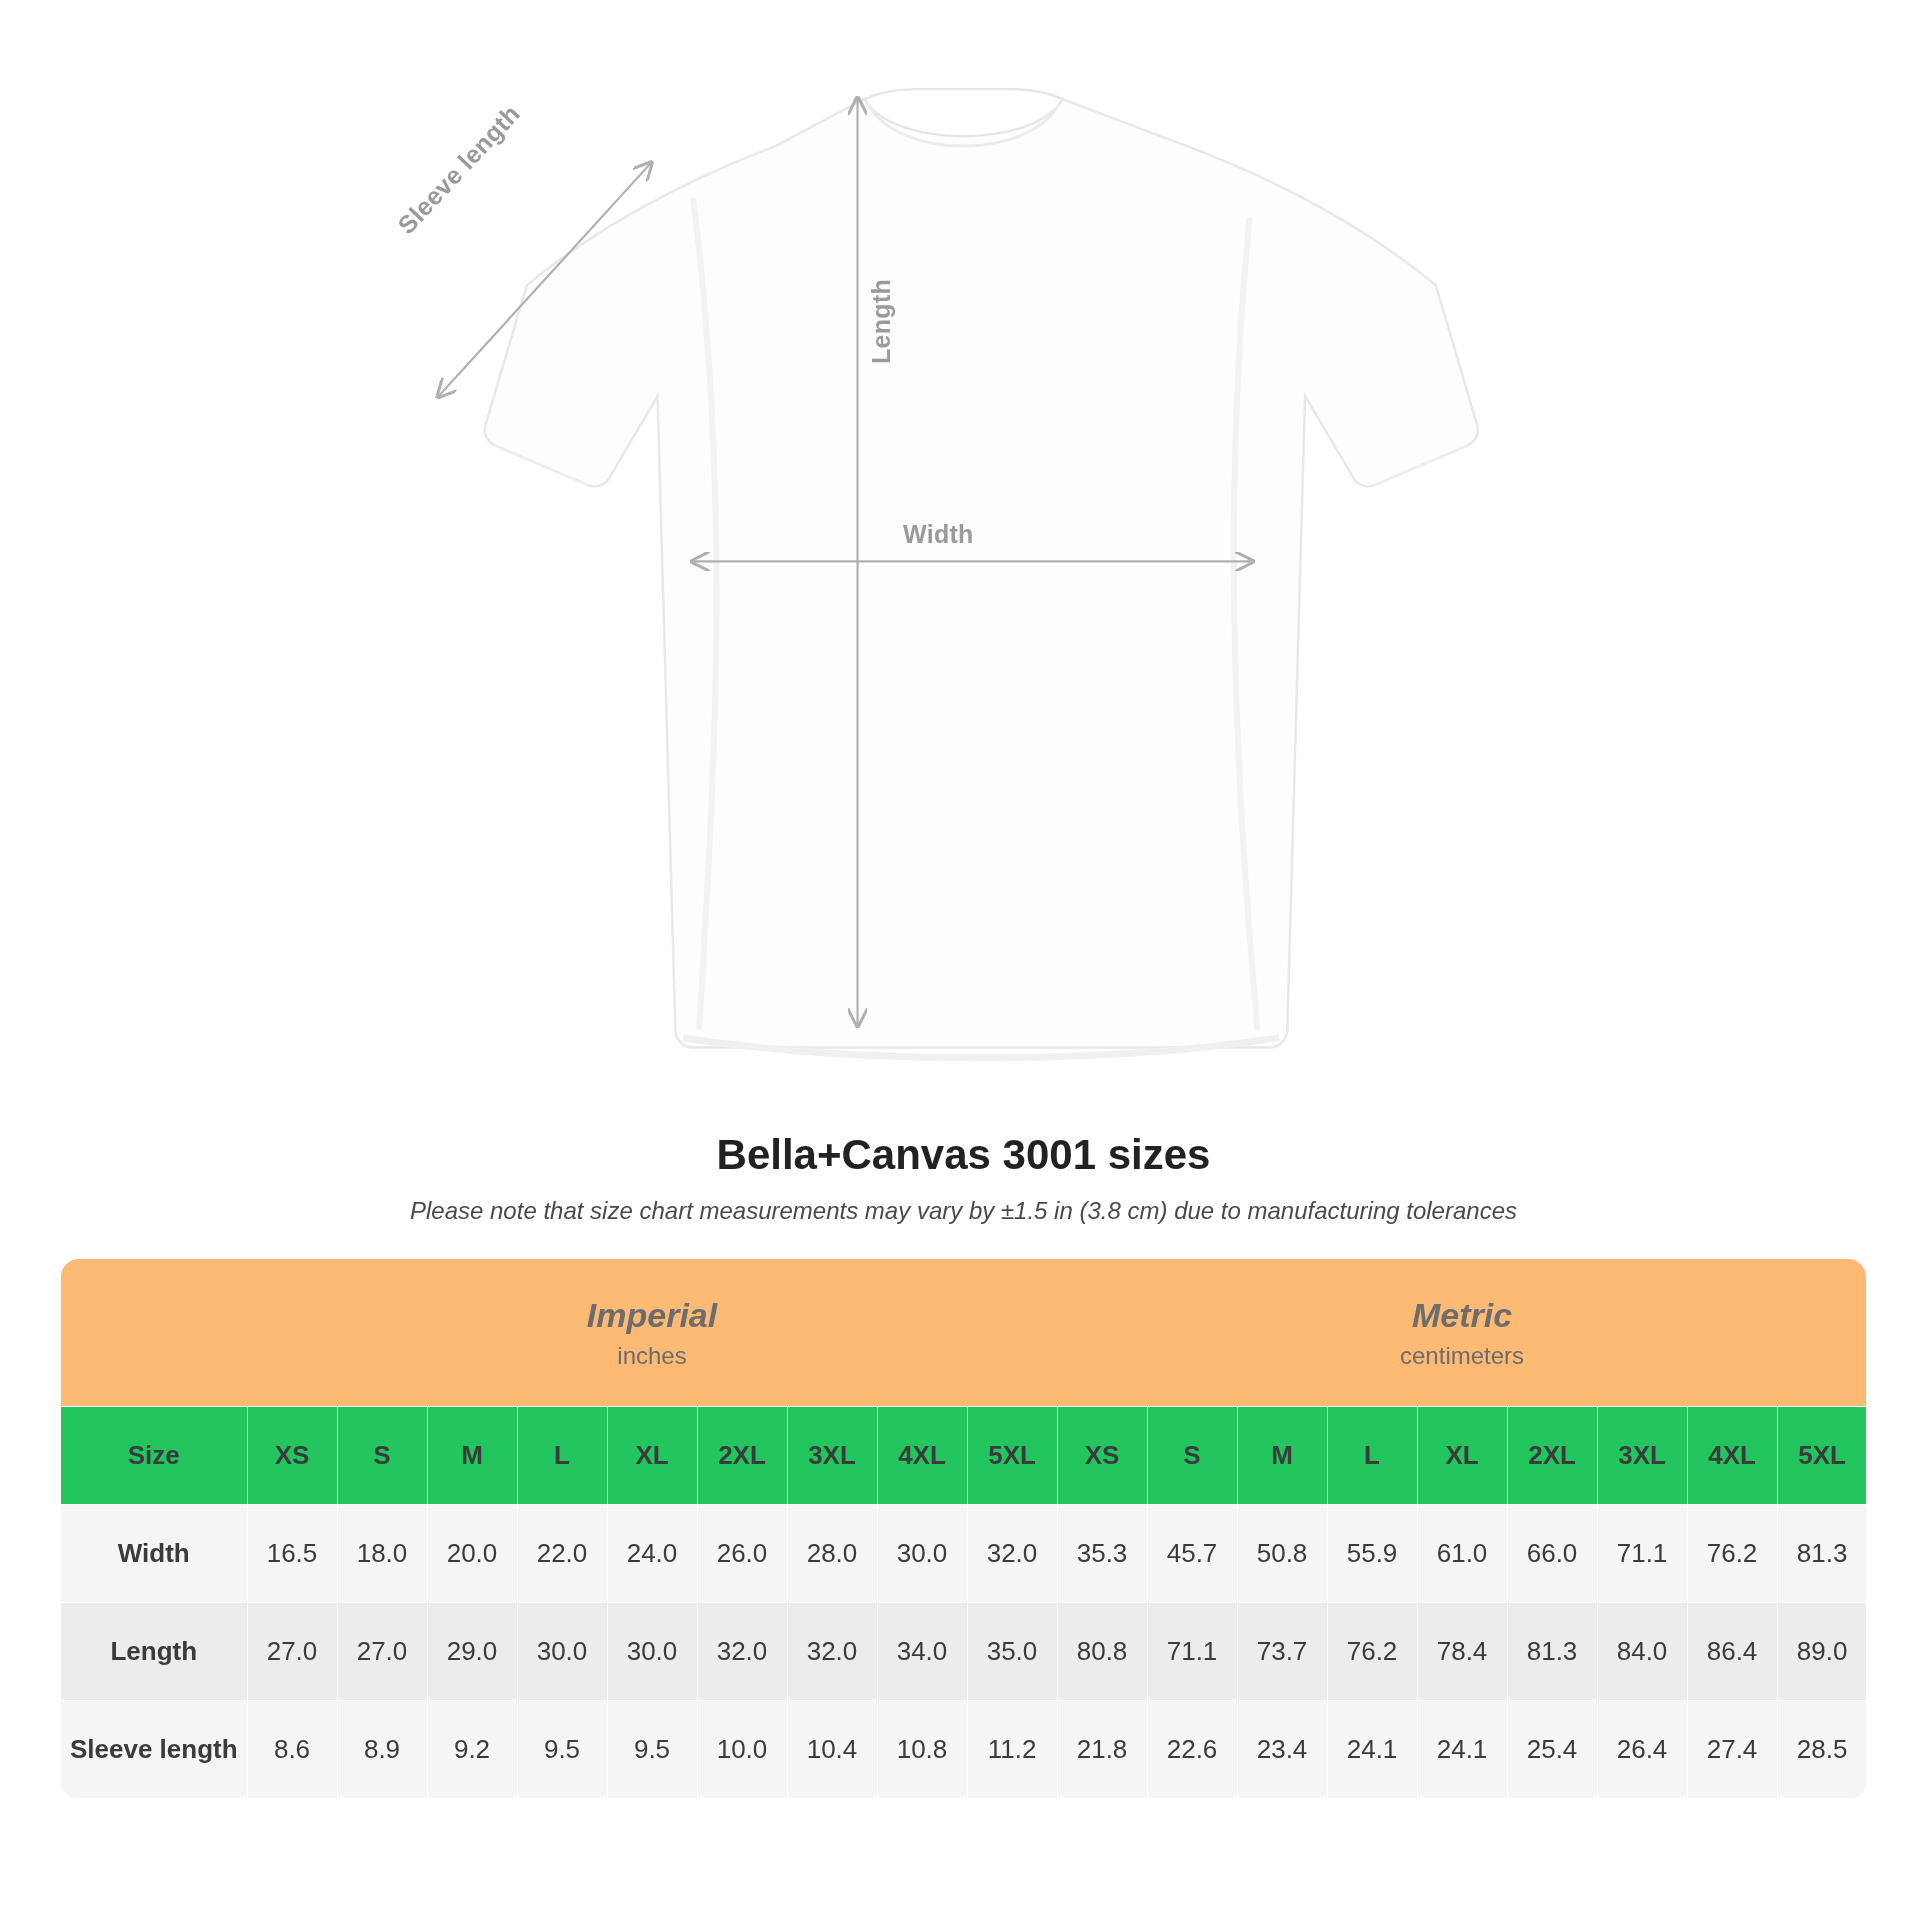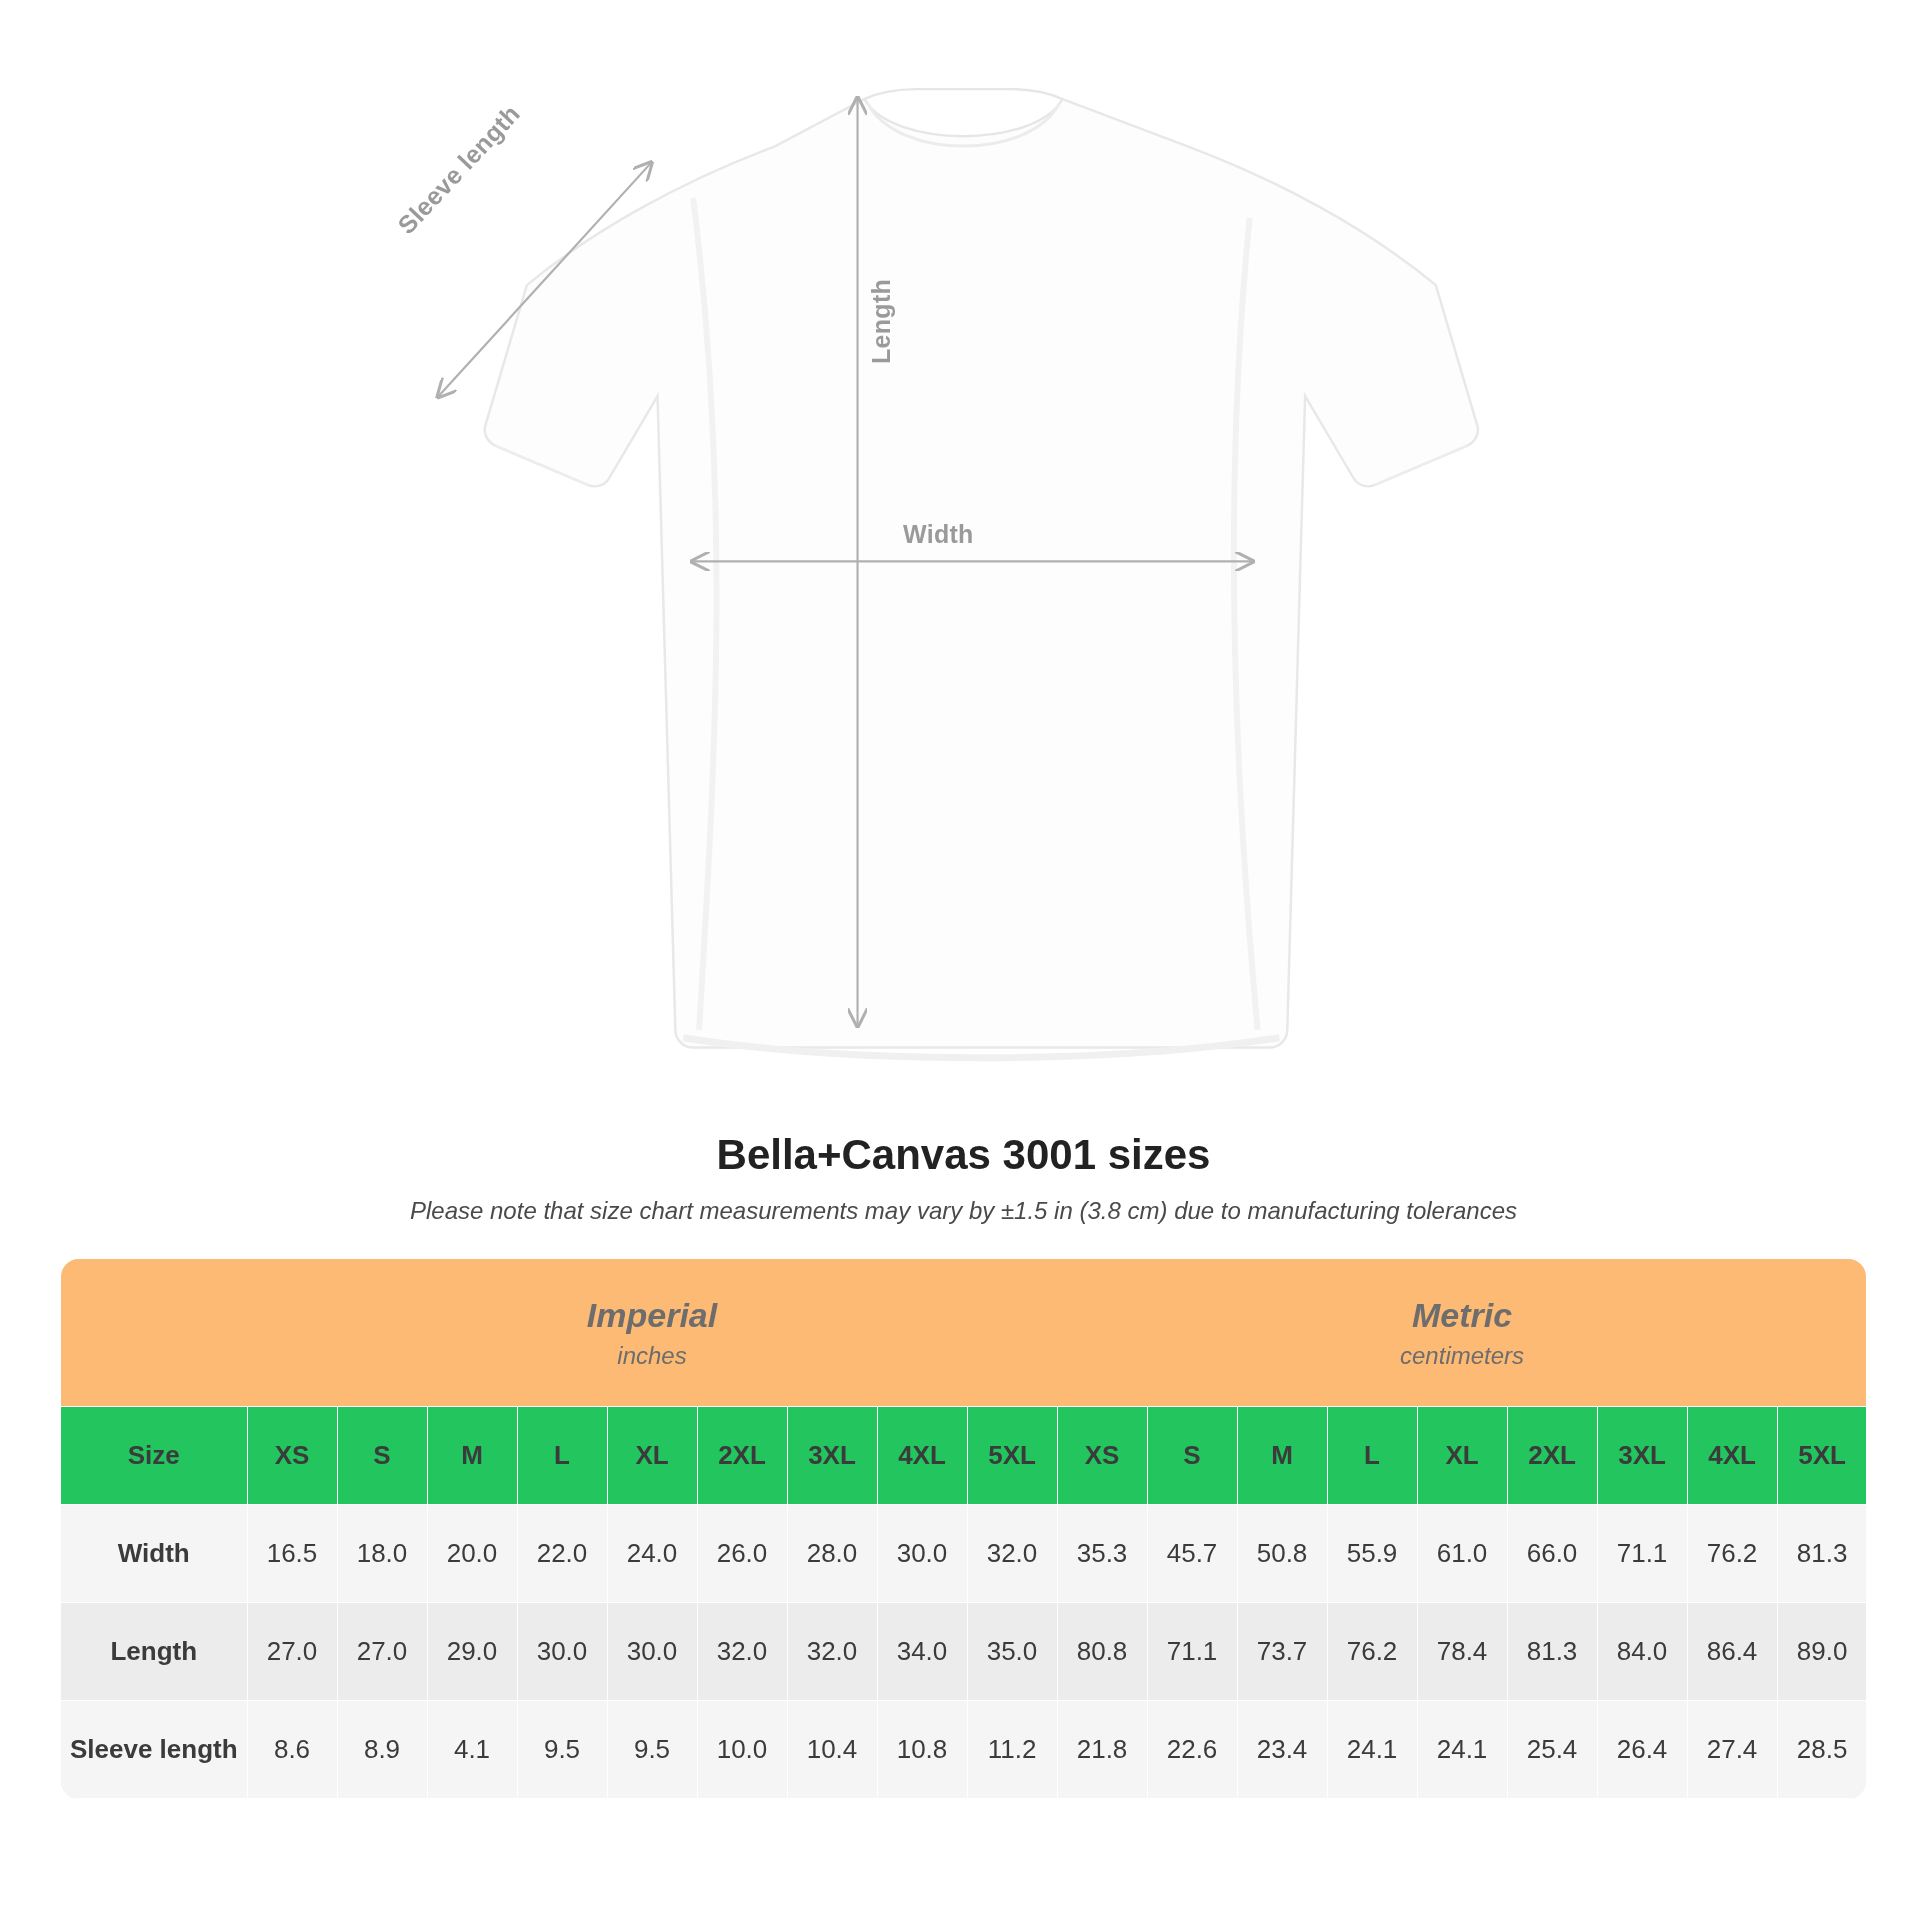--- a/index.html
+++ b/index.html
@@ -96,21 +96,20 @@
   }
   .unit-system {
     font-size: 34px;
     font-weight: bold;
     font-style: italic;
     color: #6d6d6d;
     line-height: 1.2;
   }
   .unit-sub {
     font-size: 24px;
-    font-style: italic;
     color: #6d6d6d;
     padding-top: 6px;
   }
   .row-size td,
   .row-size th {
     height: 97px;
     background: #22c55e;
     font-weight: bold;
     color: #5a5a5a;
     font-size: 27px;
@@ -293,21 +292,21 @@
         <td>78.4</td>
         <td>81.3</td>
         <td>84.0</td>
         <td>86.4</td>
         <td>89.0</td>
       </tr>
       <tr class="row-data row-even">
         <td class="rowhead no-border-left">Sleeve length</td>
         <td>8.6</td>
         <td>8.9</td>
-        <td>4.1</td>
+        <td>9.2</td>
         <td>9.5</td>
         <td>9.5</td>
         <td>10.0</td>
         <td>10.4</td>
         <td>10.8</td>
         <td>11.2</td>
         <td>21.8</td>
         <td>22.6</td>
         <td>23.4</td>
         <td>24.1</td>

